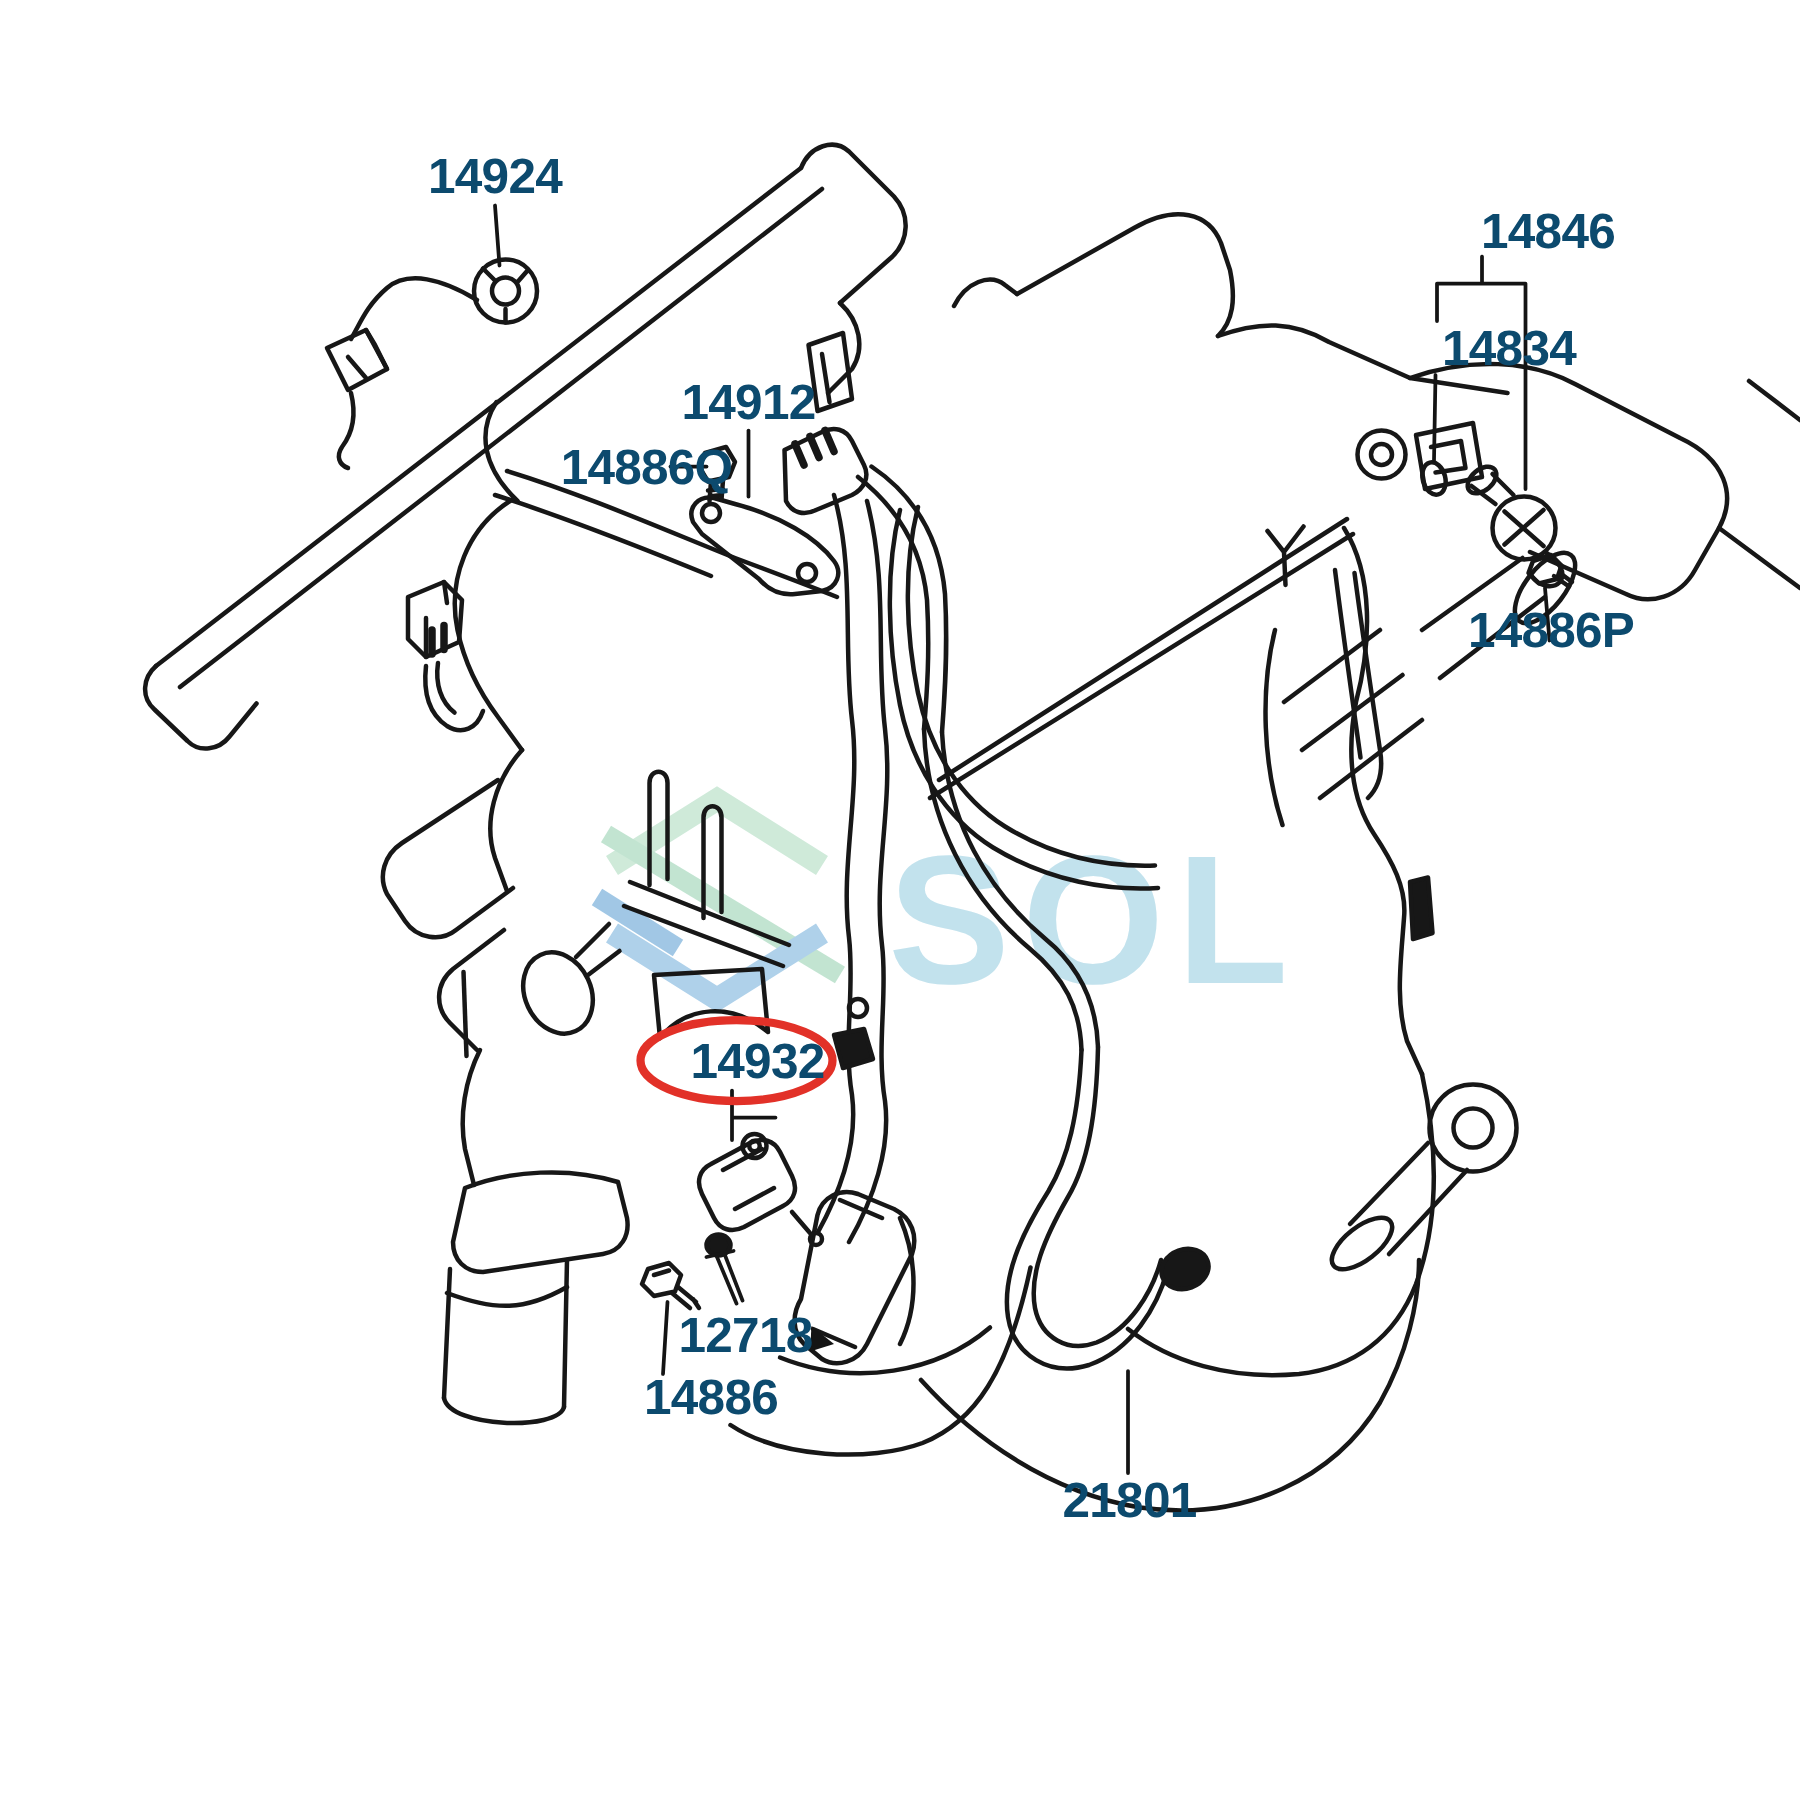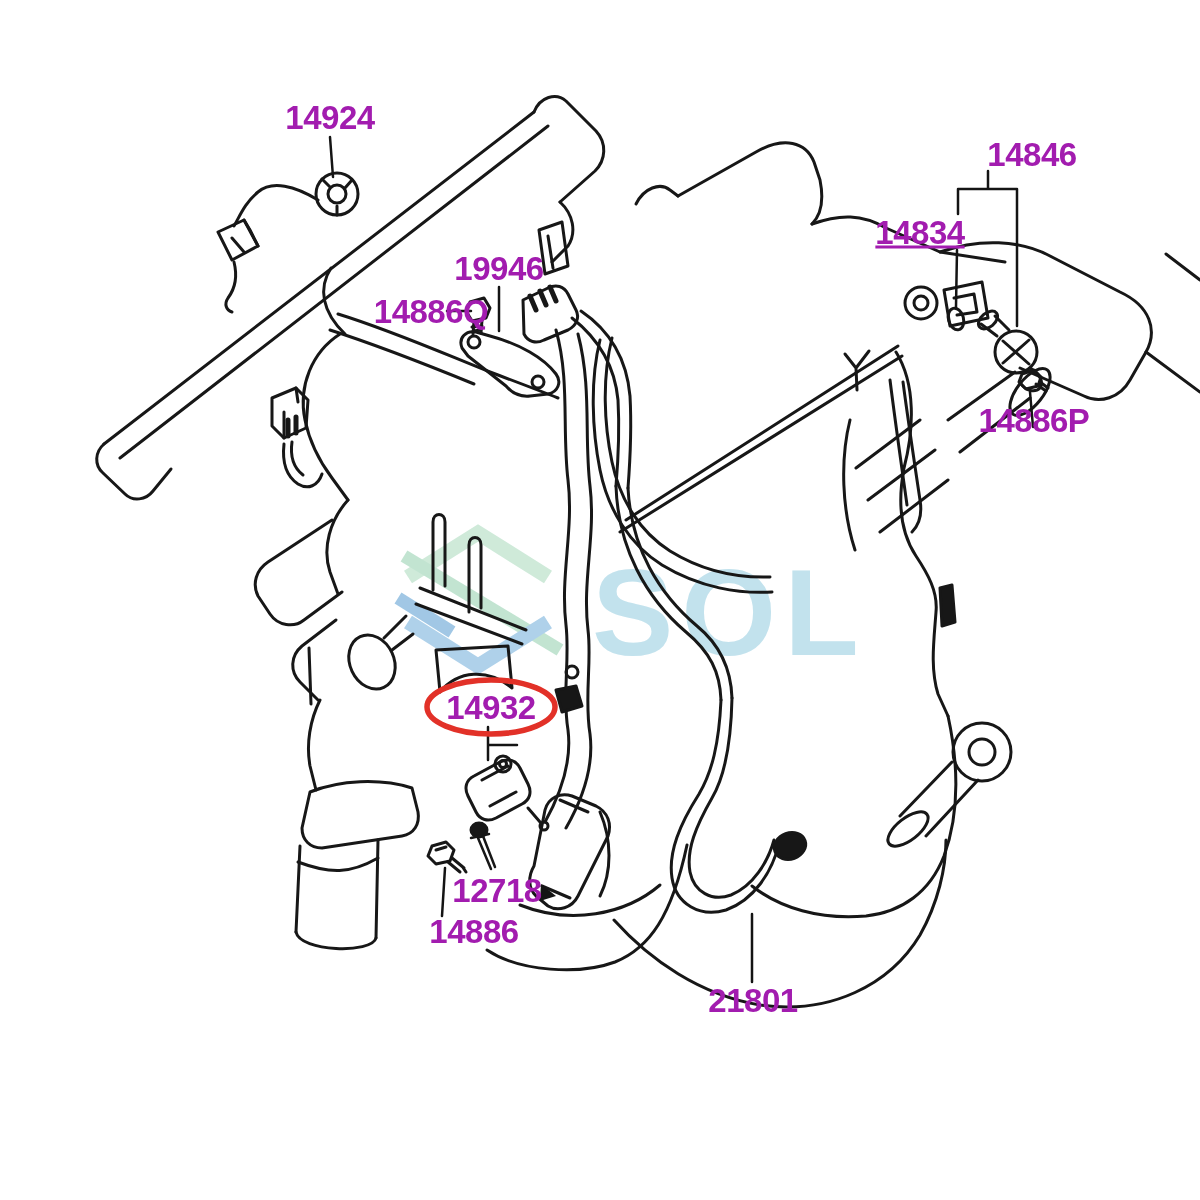--- a/index.html
+++ b/index.html
@@ -12,31 +12,31 @@
   }
   .stage svg{position:absolute;left:0;top:0;width:1200px;height:1200px;}
   .labels{position:absolute;left:0;top:0;width:100%;height:100%;}
   .plabel{
     position:absolute;
     transform:translate(-50%,-50%);
     font-family:"Liberation Sans", sans-serif;
     font-size:33px;
     font-weight:700;
     letter-spacing:-0.5px;
-    color:#a21caf;
+    color:#0c4a6e;
     white-space:nowrap;
     line-height:1;
   }
   .lbl-14924 {left:330px; top:117px;}
   .lbl-14886Q{left:390px; top:311px;margin-left:41px;}
   .lbl-14912 {left:499px; top:268px;}
   .lbl-14846 {left:988px; top:154px;margin-left:44px;}
-  .lbl-14834 {left:920px; top:232px;text-decoration:underline;}
+  .lbl-14834 {left:1006px; top:232px;}
   .lbl-14886P{left:1034px;top:420px;}
-  .lbl-14932 {left:491px; top:707px;}
+  .lbl-14932 {left:505px; top:707px;}
   .lbl-14996 {left:497px; top:890px;}
   .lbl-14886 {left:440px; top:931px;margin-left:34px;}
   .lbl-14925 {left:753px; top:1000px;}
   .sol-text{
     font-weight:700;
     letter-spacing:8px;
   }
 </style>
 </head>
 <body>
@@ -201,21 +201,21 @@
     <path d="M752,982 L752,914"></path>
   </g>
   <path d="M541,884 L556,896 L540,901 Z" fill="#141414"></path>
 
   <ellipse cx="491" cy="707" rx="64" ry="27" fill="none" stroke="#e23128" stroke-width="5.5"></ellipse>
 </svg>
 
   <div class="labels">
     <div class="plabel lbl-14924">14924</div>
     <div class="plabel lbl-14886Q">14886Q</div>
-    <div class="plabel lbl-14912">19946</div>
+    <div class="plabel lbl-14912">14912</div>
     <div class="plabel lbl-14846">14846</div>
     <div class="plabel lbl-14834">14834</div>
     <div class="plabel lbl-14886P">14886P</div>
     <div class="plabel lbl-14932">14932</div>
     <div class="plabel lbl-14996">12718</div>
     <div class="plabel lbl-14886">14886</div>
     <div class="plabel lbl-14925">21801</div>
   </div>
 </div>
 

